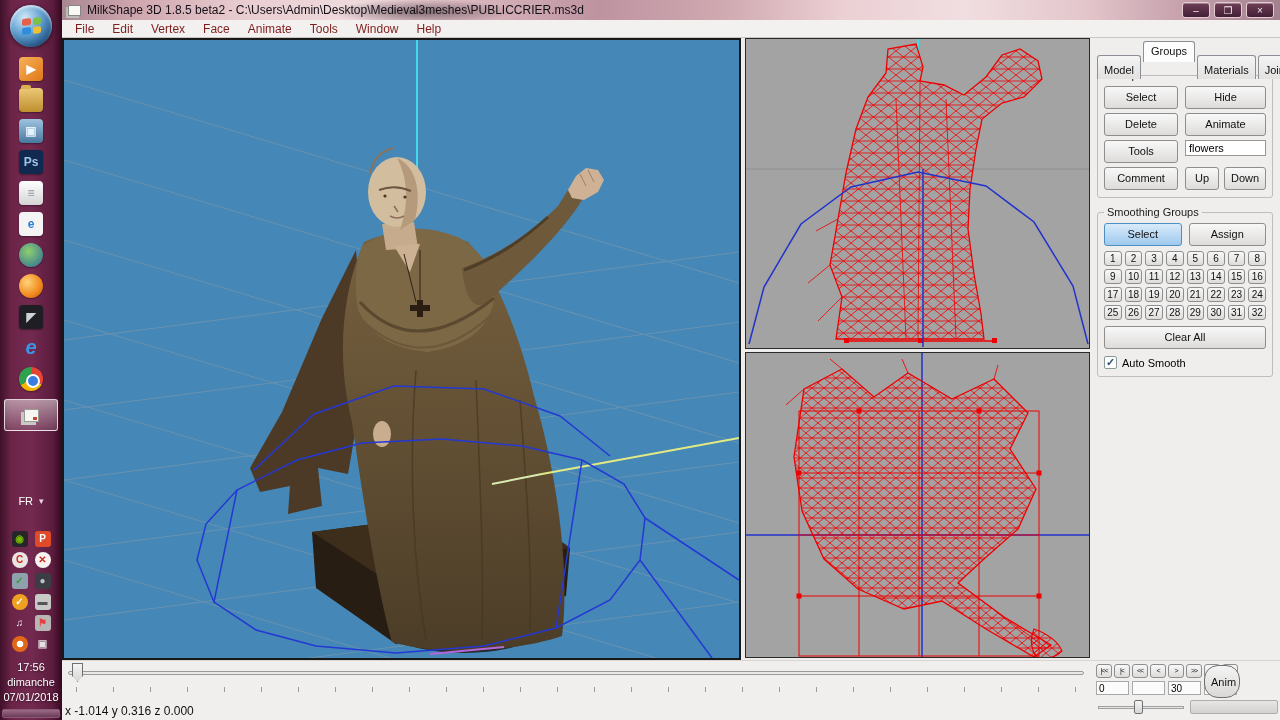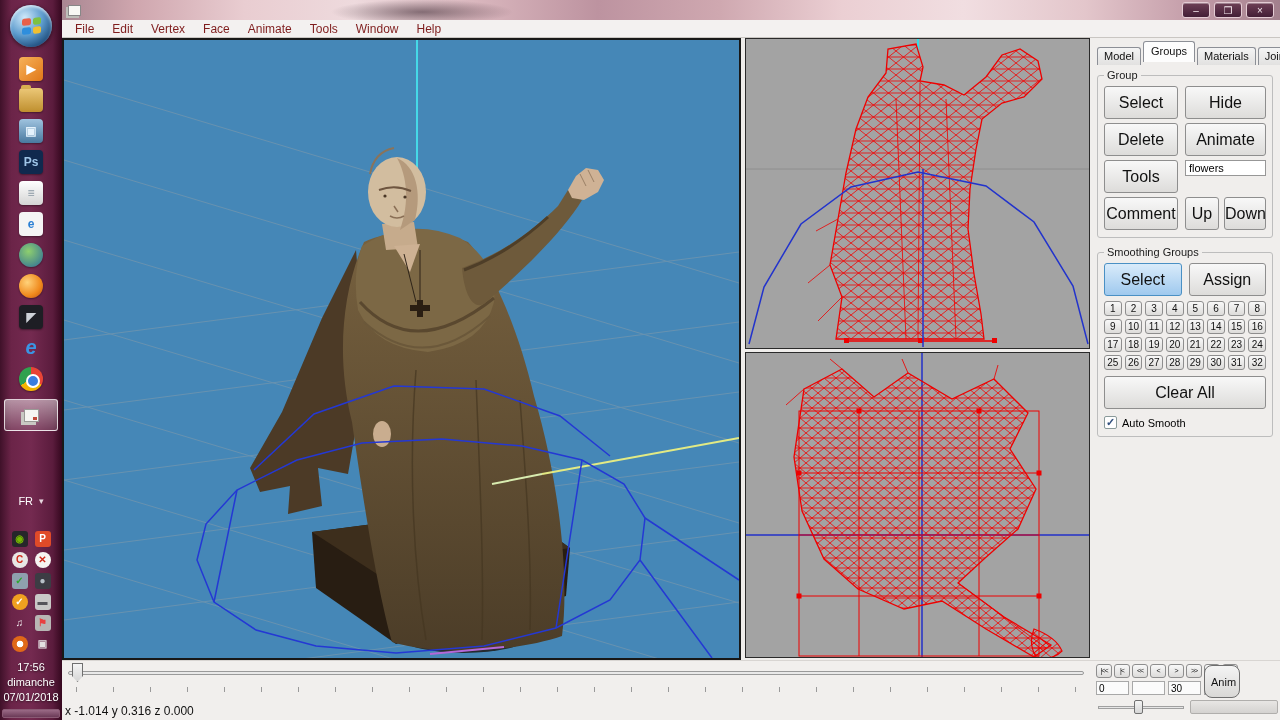--- a/index.html
+++ b/index.html
@@ -67,32 +67,32 @@
   .workspace { position:absolute; left:0; top:38px; width:100%; height:622px; background:#efedeb; }
   .vp { position:absolute; display:block; background:#a3a3a3; }
   #vp-main { left:0; top:0; width:679px; height:622px; border:2px solid #181818; background:#4587b7; }
   #vp-front { left:683px; top:0; width:345px; height:311px; border:1px solid #2a2a2a; }
   #vp-top { left:683px; top:314px; width:345px; height:306px; border:1px solid #2a2a2a; }
 
   
   .panel { position:absolute; left:1028px; top:0; width:190px; height:622px; background:#f0eeec;
     padding:3px 7px 0 7px; font-size:11px; }
   .tabs { display:flex; align-items:flex-end; height:20px; position:relative; z-index:2; }
-  .tab { font-size:11px; padding:2px 6px 3px; border:1px solid #8c8f96; border-bottom:none;
+  .tab { font-size:11px; padding:8px 6px 3px; border:1px solid #8c8f96; border-bottom:none;
     border-radius:3px 3px 0 0; background:linear-gradient(#f4f4f4,#e2e1e0); margin-right:2px;
-    color:#111; position:relative; top:4px; }
+    color:#111; position:relative; top:18px; }
   .tab.active { background:#fdfdfd; padding:3px 7px 5px; top:1px; z-index:3; }
   .listbox { border:1px solid #767676; background:#fff; height:138px; overflow:hidden;
     position:relative; z-index:1; padding:1px; }
   .lb-item { font-size:11px; line-height:13px; padding:0 2px; color:#111; white-space:nowrap; }
   .lb-item.selected { background:#2f63c5; color:#eaf6ff; }
   fieldset { border:1px solid #bdbdbd; border-radius:3px; margin:8px 0 0 0; padding:5px 6px 7px; }
   legend { font-size:11px; padding:0 3px; color:#1a1a1a; }
   .btn { background:linear-gradient(#f8f8f8,#dddcda); border:1px solid #8e8e8e; border-radius:3px;
-    font-size:16px; color:#111; height:33px; line-height:15px; text-align:center; padding:0;
+    font-size:11px; color:#111; height:23px; line-height:15px; text-align:center; padding:0;
     font-family:"Liberation Sans",sans-serif; width:100%; }
   .btn.hl { background:linear-gradient(#d9ebfa,#9fc9ee); border-color:#4a90c4; }
   .grp-grid { display:grid; grid-template-columns:1fr 1fr; gap:4px 7px; }
   .updown { display:flex; gap:5px; }
   .updown .btn:first-child { width:34px;text-align:center; }
   .updown .btn:last-child { width:42px; }
   .txt { border:1px solid #979797; background:#fff; font-size:11px; height:16px; padding:0 3px;
     width:100%; font-family:"Liberation Sans",sans-serif; }
   .num-grid { display:grid; grid-template-columns:repeat(8,1fr); gap:3px; margin-top:5px; }
   .num-grid .btn { font-size:10px; height:15px; line-height:13px; }
@@ -118,21 +118,21 @@
   .anim-fields { position:absolute; left:1034px; top:20px; display:flex; gap:3px; }
   .anim-field { width:33px; height:14px; border:1px solid #a8a8a8; background:#fbfbfb; font-size:10px;
     padding:0 2px; font-family:"Liberation Sans",sans-serif; }
   .mini-groove { position:absolute; left:1036px; top:45px; width:86px; height:3px; background:#e6e6e6;
     border:1px solid #a0a0a0; }
   .mini-thumb { position:absolute; left:1072px; top:39px; width:9px; height:14px;
     background:linear-gradient(#f4f4f4,#d6d6d6); border:1px solid #707070; border-radius:2px; }
   .tl-scrollbar { position:absolute; left:1128px; top:39px; width:88px; height:14px;
     background:linear-gradient(#e8e6e4,#d4d2d0); border:1px solid #b0aeac; border-radius:2px; }
   .anim-button { position:absolute; left:1142px; top:4px; width:36px; height:33px;
-    background:linear-gradient(#f4f4f4,#d9d8d6); border:1px solid #6f6f6f; border-radius:8px;
+    background:linear-gradient(#f4f4f4,#d9d8d6); border:1px solid #6f6f6f; border-radius:14px;
     font-size:11px; color:#111; font-family:"Liberation Sans",sans-serif; }
 </style>
 </head>
 <body>
 
 <div class="screen">
 
   <div class="taskbar">
     <div class="start-orb">
       <span class="flag">
@@ -185,20 +185,21 @@
         <div>07/01/2018</div>
       </div>
       <div class="show-desktop"></div>
     </div>
   </div>
 
   <div class="window">
 
     <div class="titlebar">
       <span class="title-icon"></span>
+      <span class="title-text">MilkShape 3D 1.8.5 beta2 - C:\Users\Admin\Desktop\Medieval3meshes\PUBLICCRIER.ms3d</span>
       <span class="win-controls">
         <button class="winbtn">–</button>
         <button class="winbtn">❐</button>
         <button class="winbtn">×</button>
       </span>
     </div>
 
     <div class="menubar">
 
     <span class="menu-item">File</span>

